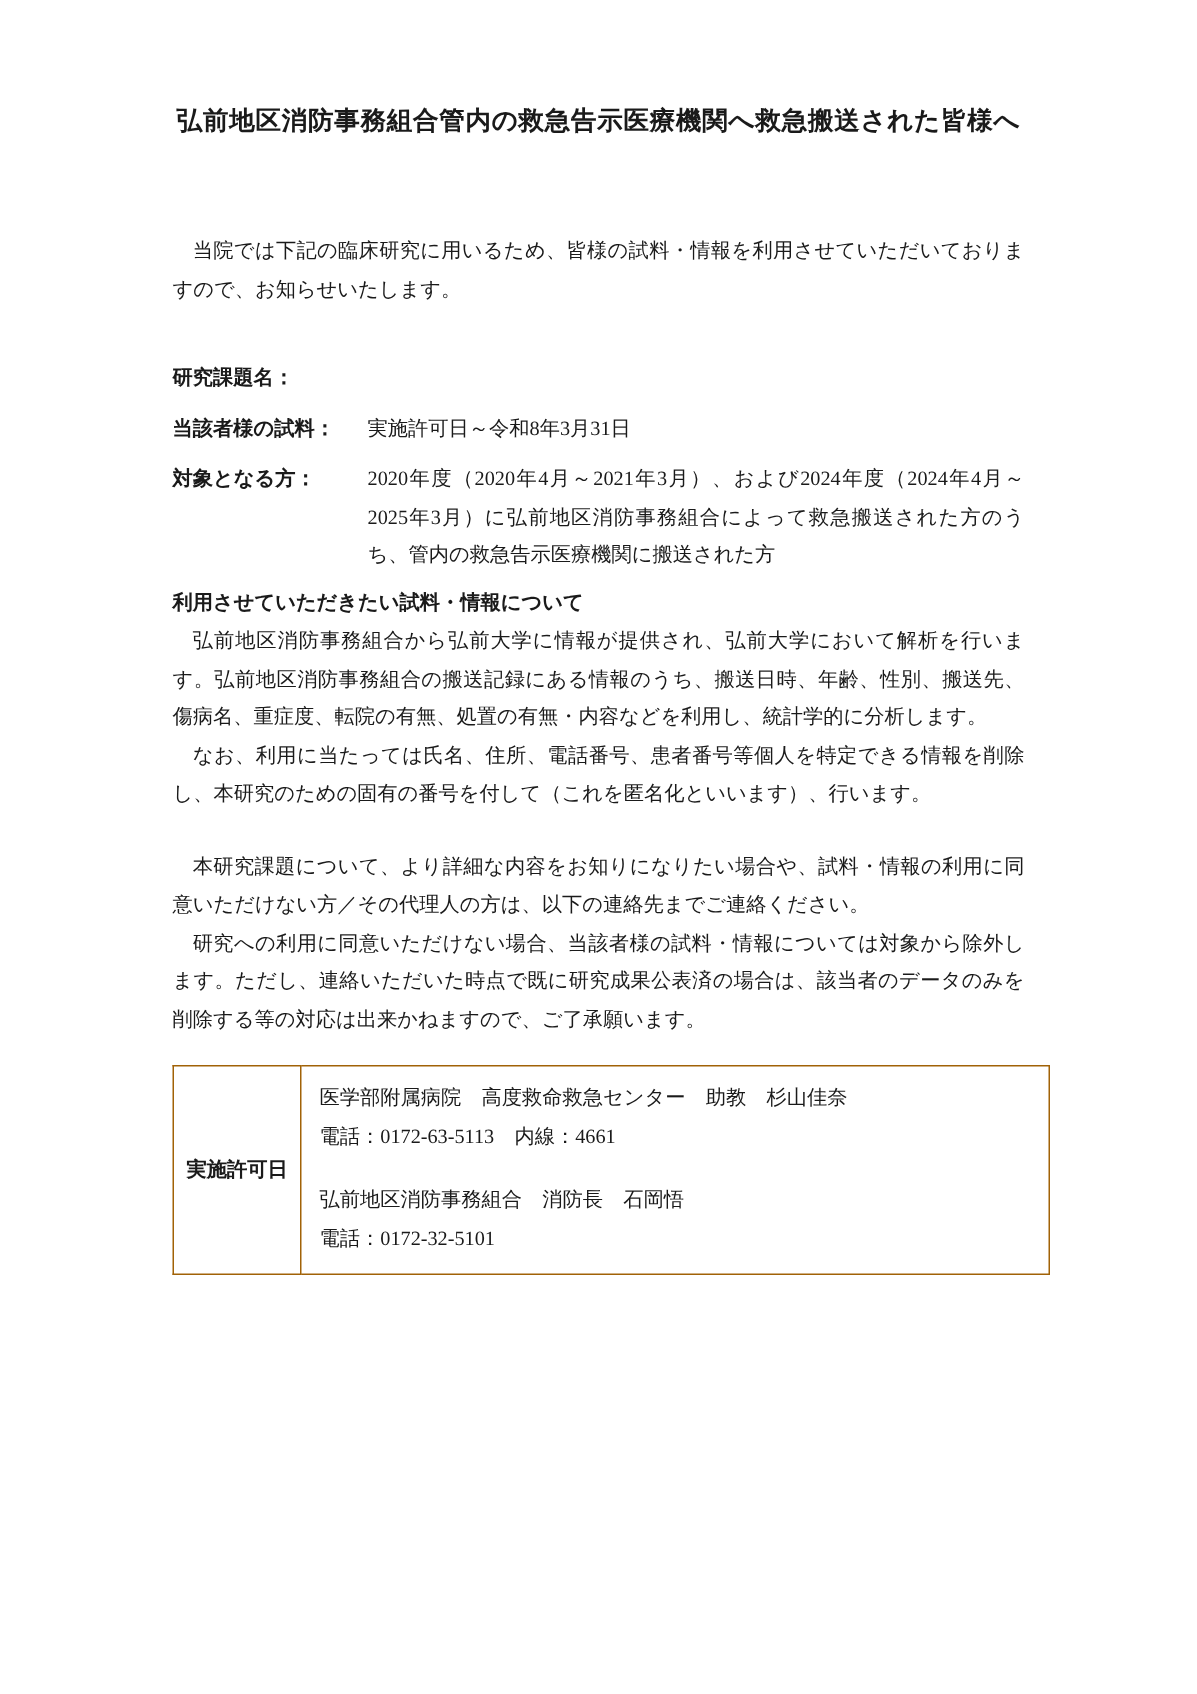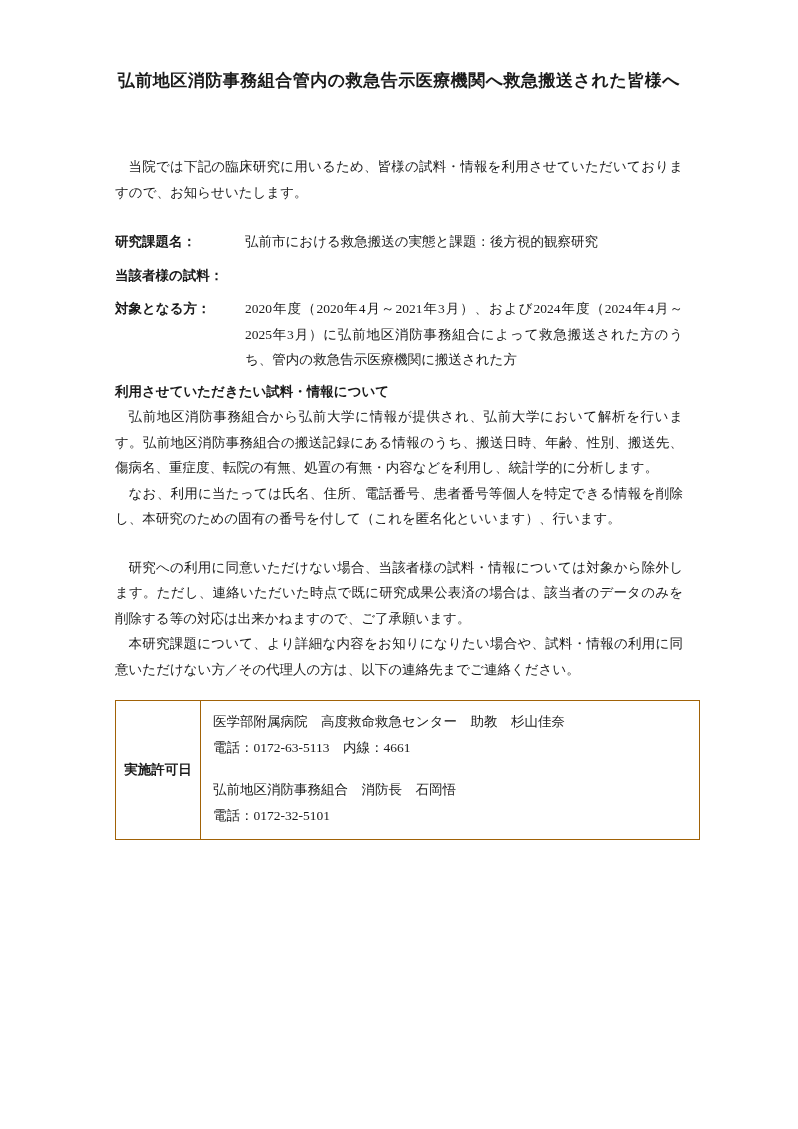--- a/index.html
+++ b/index.html
@@ -28,21 +28,21 @@
   .para { text-align: justify; }
   .para-indent { text-indent: 1em; }
   .intro-para { margin-top: 62px; }
   .field-row { display: flex; align-items: flex-start; }
   .field-label {
     flex: 0 0 130px;
     font-family: "Liberation Sans", "DejaVu Sans", sans-serif;
     font-weight: bold;
   }
   .field-value { flex: 1; text-align: justify; }
-  .row-research-title { margin-top: 24px; }
+  .row-research-title { margin-top: 34px; }
   .row-period { margin-top: 8px; }
   .row-subjects { margin-top: 8px; }
   .section-heading {
     font-family: "Liberation Sans", "DejaVu Sans", sans-serif;
     font-weight: bold;
     font-size: 13.5px;
     line-height: 25.5px;
   }
   .heading-purpose { margin-top: 12px; }
   .heading-materials { margin-top: 6px; }
@@ -72,44 +72,44 @@
 <body>
 
 <div class="page">
 
   <h1 class="doc-title">弘前地区消防事務組合管内の救急告示医療機関へ救急搬送された皆様へ</h1>
 
   <p class="para para-indent intro-para">当院では下記の臨床研究に用いるため、皆様の試料・情報を利用させていただいておりますので、お知らせいたします。</p>
 
   <div class="field-row row-research-title">
     <span class="field-label">研究課題名：</span>
-    <span class="field-value">弘前市における救急搬送の実態と課題：後方視的観察研究</span>
   </div>
 
   <div>
   </div>
 
   <div class="field-row row-period">
     <span class="field-label">当該者様の試料：</span>
+    <span class="field-value">実施許可日～令和8年3月31日</span>
   </div>
 
   <div class="field-row row-subjects">
     <span class="field-label">対象となる方：</span>
     <span class="field-value">2020年度（2020年4月～2021年3月）、および2024年度（2024年4月～2025年3月）に弘前地区消防事務組合によって救急搬送された方のうち、管内の救急告示医療機関に搬送された方</span>
   </div>
 
   <div>
     <h2 class="section-heading heading-materials">利用させていただきたい試料・情報について</h2>
     <p class="para para-indent">弘前地区消防事務組合から弘前大学に情報が提供され、弘前大学において解析を行います。弘前地区消防事務組合の搬送記録にある情報のうち、搬送日時、年齢、性別、搬送先、傷病名、重症度、転院の有無、処置の有無・内容などを利用し、統計学的に分析します。</p>
     <p class="para para-indent">なお、利用に当たっては氏名、住所、電話番号、患者番号等個人を特定できる情報を削除し、本研究のための固有の番号を付して（これを匿名化といいます）、行います。</p>
   </div>
 
   <div class="closing-block">
+    <p class="para para-indent">本研究課題について、より詳細な内容をお知りになりたい場合や、試料・情報の利用に同意いただけない方／その代理人の方は、以下の連絡先までご連絡ください。</p>
     <p class="para para-indent">研究への利用に同意いただけない場合、当該者様の試料・情報については対象から除外します。ただし、連絡いただいた時点で既に研究成果公表済の場合は、該当者のデータのみを削除する等の対応は出来かねますので、ご了承願います。</p>
-    <p class="para para-indent">本研究課題について、より詳細な内容をお知りになりたい場合や、試料・情報の利用に同意いただけない方／その代理人の方は、以下の連絡先までご連絡ください。</p>
   </div>
 
   <table class="contact-table">
     <tbody>
       <tr>
         <td class="contact-label-cell">実施許可日</td>
         <td class="contact-content-cell">
           <div>医学部附属病院　高度救命救急センター　助教　杉山佳奈</div>
           <div>電話：0172-63-5113　内線：4661</div>
           <div class="contact-spacer"></div>

